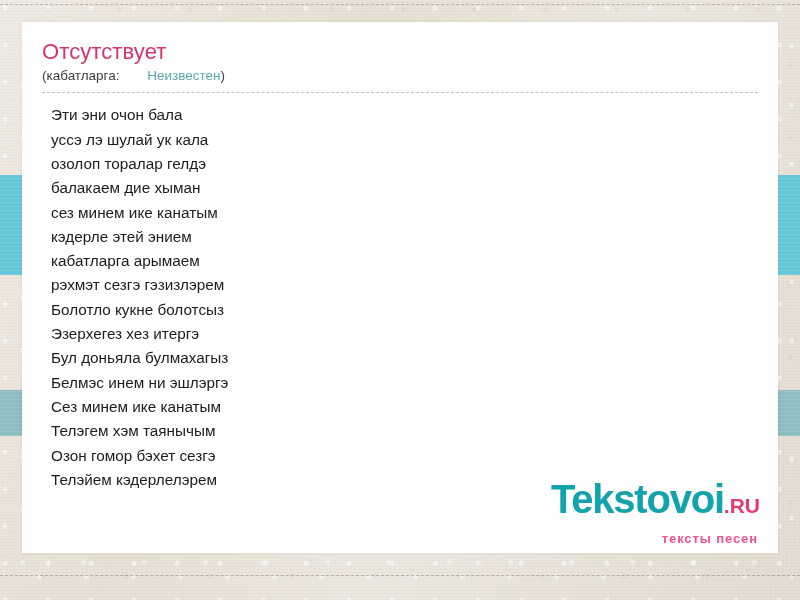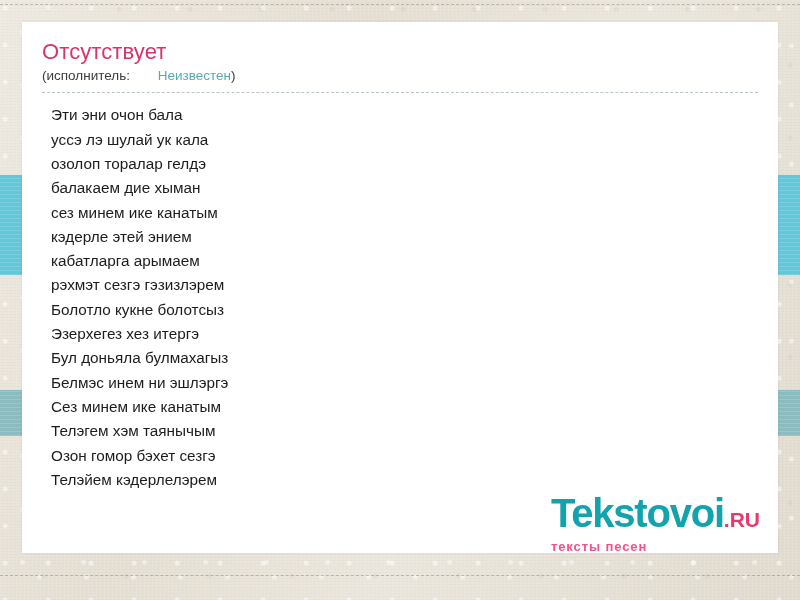--- a/index.html
+++ b/index.html
@@ -122,22 +122,22 @@
     color: #1c1c1c;
     white-space: pre-line;
     margin: 8px;
     padding-left: 1px;
   }
 
   
   #site-logo {
     position: absolute;
     right: 18px;
-    bottom: 0;
-    text-align: left;
+    bottom: 8px;
+    text-align: right;
     line-height: 1;
   }
   #logo-wordmark {
     font-size: 40px;
     font-weight: bold;
     letter-spacing: -1.2px;
     line-height: 1;
     white-space: nowrap;
   }
   #logo-name { color: #13a3ad; }
@@ -145,21 +145,21 @@
     color: #e8386d;
     font-size: 21px;
     letter-spacing: 0;
     vertical-align: baseline;
   }
   #logo-tagline {
     color: #f2518a;
     font-size: 13px;
     font-weight: bold;
     letter-spacing: 0.9px;
-    margin-top: 7px;
+    margin-top: 13px;
     margin-right: 2px;
   }
 </style>
 </head>
 <body>
 
 <div id="page-background"></div>
 
 <div class="guide-line" id="guide-top"></div>
 <div class="guide-line" id="guide-bottom"></div>
@@ -171,21 +171,21 @@
 
 <div class="band" id="band-muted">
   <div class="band-strip left"></div>
   <div class="band-strip right"></div>
 </div>
 
 <div id="lyrics-card">
 
   <h1 id="song-title">Отсутствует</h1>
 
-  <p id="artist-line"><span>(исполнитель: </span><span id="artist-name">Неизвестен</span><span>)</span></p>
+  <p id="artist-line"><span>(кабатларга: </span><span id="artist-name">Неизвестен</span><span>)</span></p>
 
   <div id="title-separator"></div>
 
   <div id="lyrics-body">Эти эни очон бала
 уссэ лэ шулай ук кала
 озолоп торалар гелдэ
 балакаем дие хыман
 сез минем ике канатым
 кэдерле этей энием
 кабатларга арымаем

